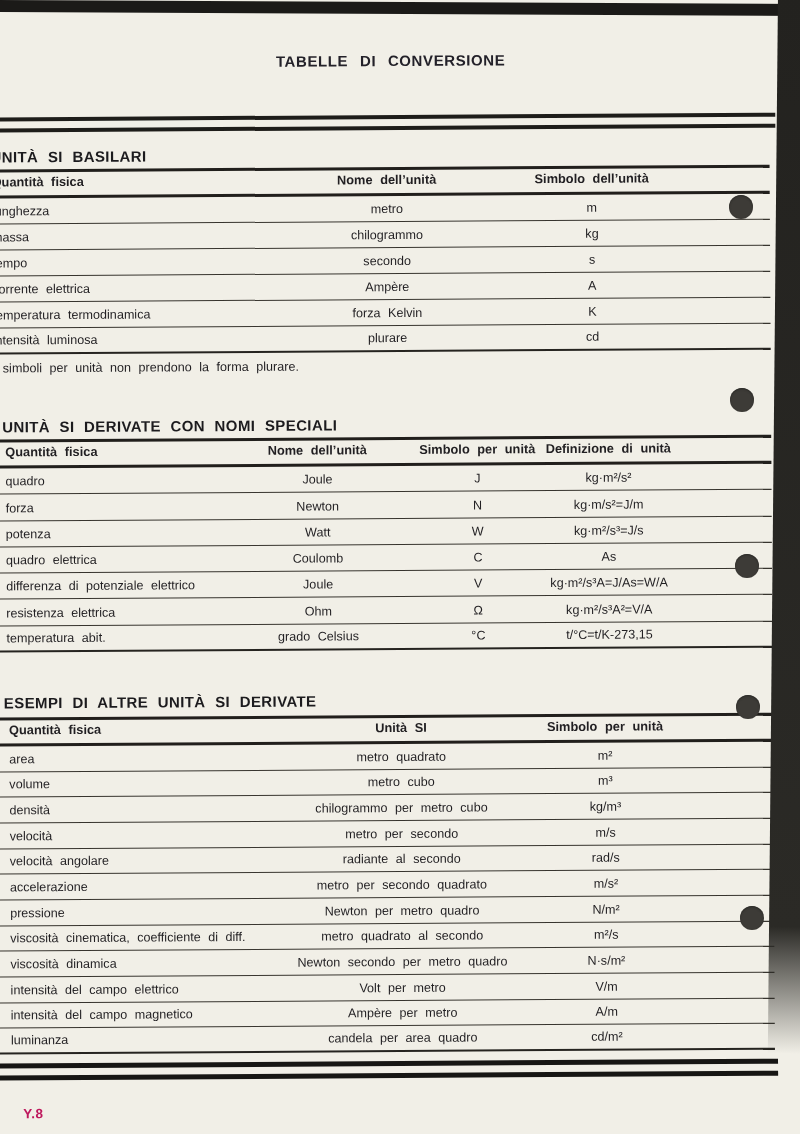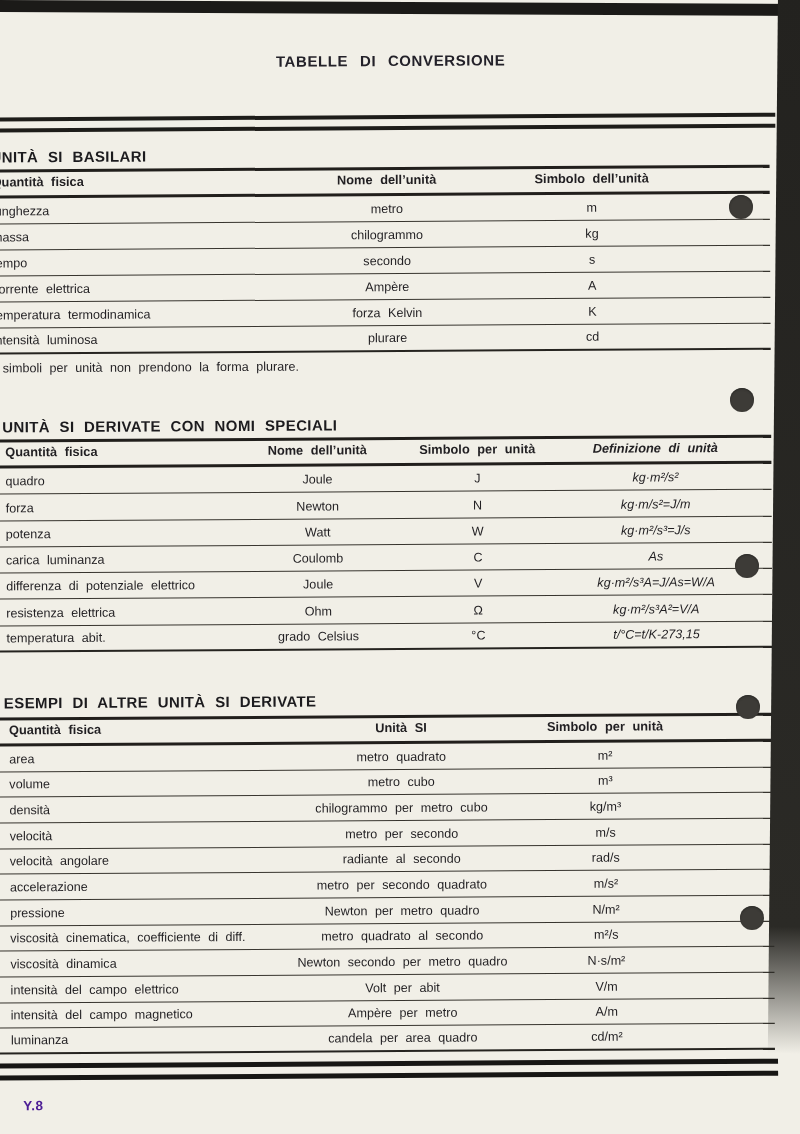--- a/index.html
+++ b/index.html
@@ -24,25 +24,25 @@
   .row{box-sizing:border-box;border-bottom:1.4px solid #37342e;position:relative;font-size:12.6px;word-spacing:4px;}
   .row:last-child{border-bottom-width:2.6px;border-bottom-color:#262420;}
   .lcell{position:absolute;bottom:5px;left:0;white-space:nowrap;}
   .ccell{position:absolute;bottom:5px;transform:translateX(-50%);white-space:nowrap;}
   .thead .lcell{bottom:6px;}
   .thead .ccell{bottom:6px;}
   .t1 .row{height:26px;}
   .t2 .row{height:26.3px;}
   .t3 .row{height:25.67px;}
   .t1 .lcell{left:2px;}  .t1 .c1{left:397px;} .t1 .c2{left:602px;}
-  .t2 .lcell{left:14px;} .t2 .c1{left:326px;} .t2 .c2{left:486px;} .t2 .c3{left:664px;font-style:italic;}
+  .t2 .lcell{left:14px;} .t2 .c1{left:326px;} .t2 .c2{left:486px;} .t2 .c3{left:617px;}
   .t3 .lcell{left:16px;} .t3 .c1{left:408px;} .t3 .c2{left:612px;}
   .note{font-size:12.6px;word-spacing:4px;white-space:nowrap;}
   .thick{background:#171614;height:5px;}
-  .footer{font-weight:bold;font-size:13.5px;letter-spacing:.5px;color:#4c1d95;}
+  .footer{font-weight:bold;font-size:13.5px;letter-spacing:.5px;color:#be185d;margin-top:8px;}
 </style>
 </head>
 <body>
 
 <div class="abs page">
 
   <div class="abs title" style="top:52px;left:287px;">TABELLE DI CONVERSIONE</div>
 
   <div class="abs rule" style="top:115px;left:0;width:786px;"></div>
   <div class="abs rule" style="top:126px;left:0;width:786px;"></div>
@@ -107,21 +107,21 @@
       <span class="ccell c2">N</span>
       <span class="ccell c3">kg·m/s²=J/m</span>
     </div>
     <div class="row">
       <span class="lcell">potenza</span>
       <span class="ccell c1">Watt</span>
       <span class="ccell c2">W</span>
       <span class="ccell c3">kg·m²/s³=J/s</span>
     </div>
     <div class="row">
-      <span class="lcell">carica luminanza</span>
+      <span class="lcell">quadro elettrica</span>
       <span class="ccell c1">Coulomb</span>
       <span class="ccell c2">C</span>
       <span class="ccell c3">As</span>
     </div>
     <div class="row">
       <span class="lcell">differenza di potenziale elettrico</span>
       <span class="ccell c1">Joule</span>
       <span class="ccell c2">V</span>
       <span class="ccell c3">kg·m²/s³A=J/As=W/A</span>
     </div>
@@ -186,21 +186,21 @@
       <span class="ccell c1">metro quadrato al secondo</span>
       <span class="ccell c2">m²/s</span>
     </div>
     <div class="row">
       <span class="lcell">viscosità dinamica</span>
       <span class="ccell c1">Newton secondo per metro quadro</span>
       <span class="ccell c2">N·s/m²</span>
     </div>
     <div class="row">
       <span class="lcell">intensità del campo elettrico</span>
-      <span class="ccell c1">Volt per abit</span>
+      <span class="ccell c1">Volt per metro</span>
       <span class="ccell c2">V/m</span>
     </div>
     <div class="row">
       <span class="lcell">intensità del campo magnetico</span>
       <span class="ccell c1">Ampère per metro</span>
       <span class="ccell c2">A/m</span>
     </div>
     <div class="row">
       <span class="lcell">luminanza</span>
       <span class="ccell c1">candela per area quadro</span>

